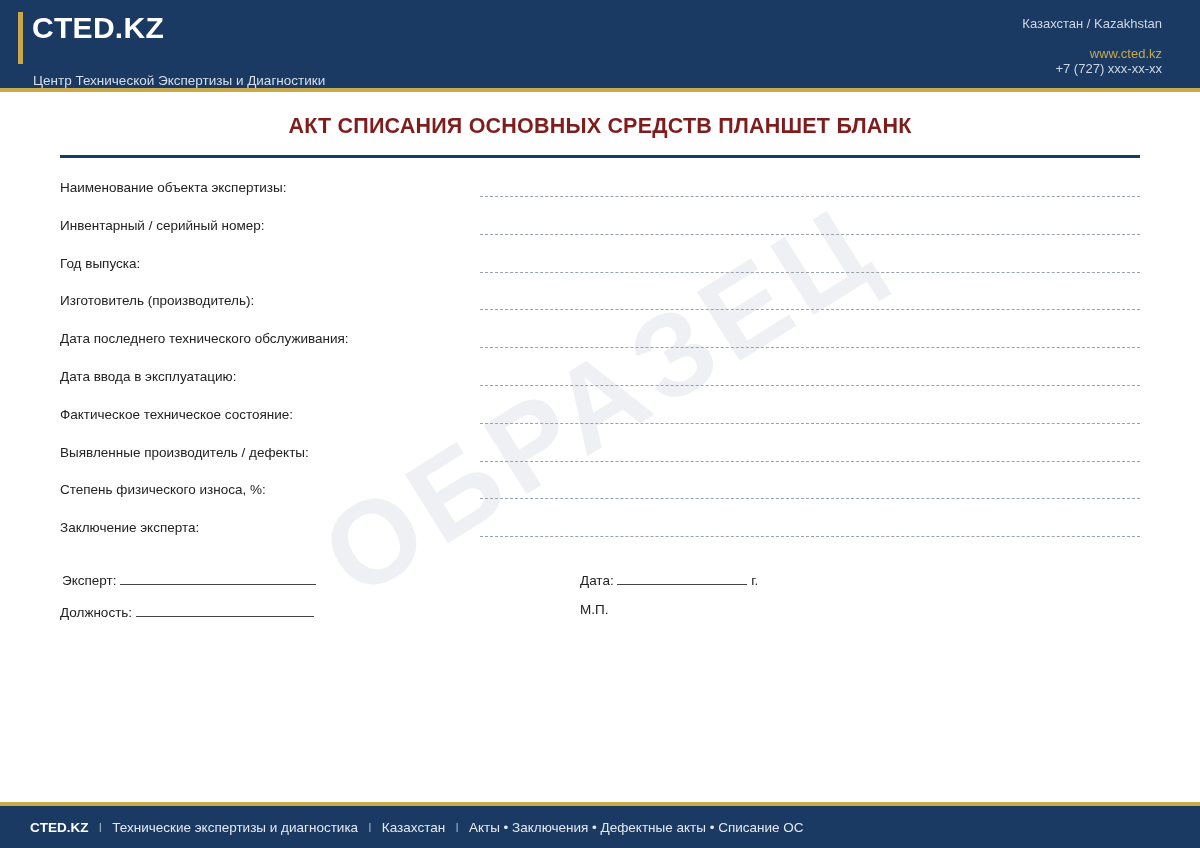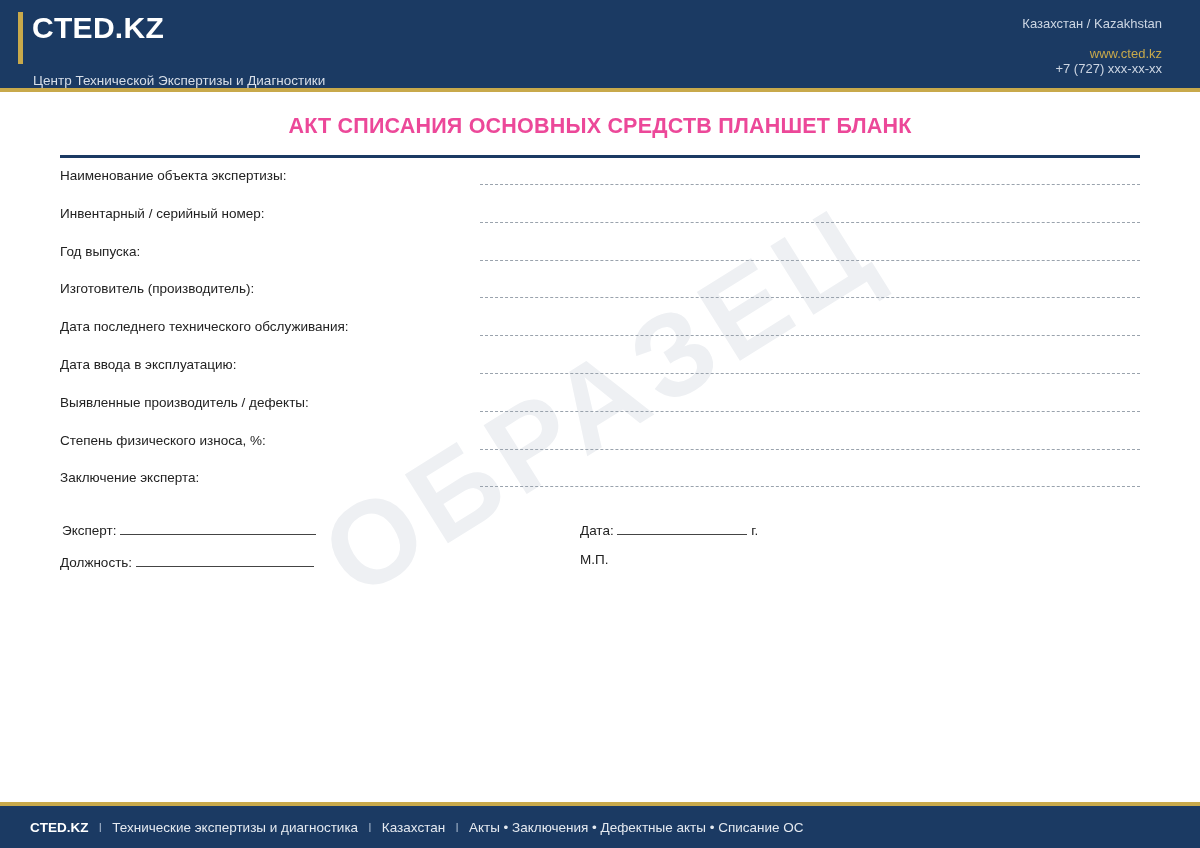--- a/index.html
+++ b/index.html
@@ -76,32 +76,32 @@
     position: absolute;
     top: 92px; left: 0;
     width: 1200px;
     z-index: 1;
   }
   .doc-title {
     margin-top: 22px;
     text-align: center;
     font-size: 21.5px;
     font-weight: bold;
-    color: #ec4899;
+    color: #7f1d1d;
     letter-spacing: 0.2px;
   }
   .title-rule {
     margin: 16px auto 0 auto;
     width: 1080px;
     height: 3px;
     background: #1b3a63;
   }
 
   .fields {
-    margin: 2px auto 0 auto;
+    margin: 14px auto 0 auto;
     width: 1080px;
   }
   .field-row {
     position: relative;
     height: 37.8px;
   }
   .field-label {
     position: absolute;
     left: 0;
     top: 8px;
@@ -213,20 +213,24 @@
     <div class="field-row">
       <div class="field-label">Дата последнего технического обслуживания:</div>
       <div class="field-line"></div>
     </div>
 
     <div class="field-row">
       <div class="field-label">Дата ввода в эксплуатацию:</div>
       <div class="field-line"></div>
     </div>
 
+    <div class="field-row">
+      <div class="field-label">Фактическое техническое состояние:</div>
+      <div class="field-line"></div>
+    </div>
 
     <div class="field-row">
       <div class="field-label">Выявленные производитель / дефекты:</div>
       <div class="field-line"></div>
     </div>
 
     <div class="field-row">
       <div class="field-label">Степень физического износа, %:</div>
       <div class="field-line"></div>
     </div>

